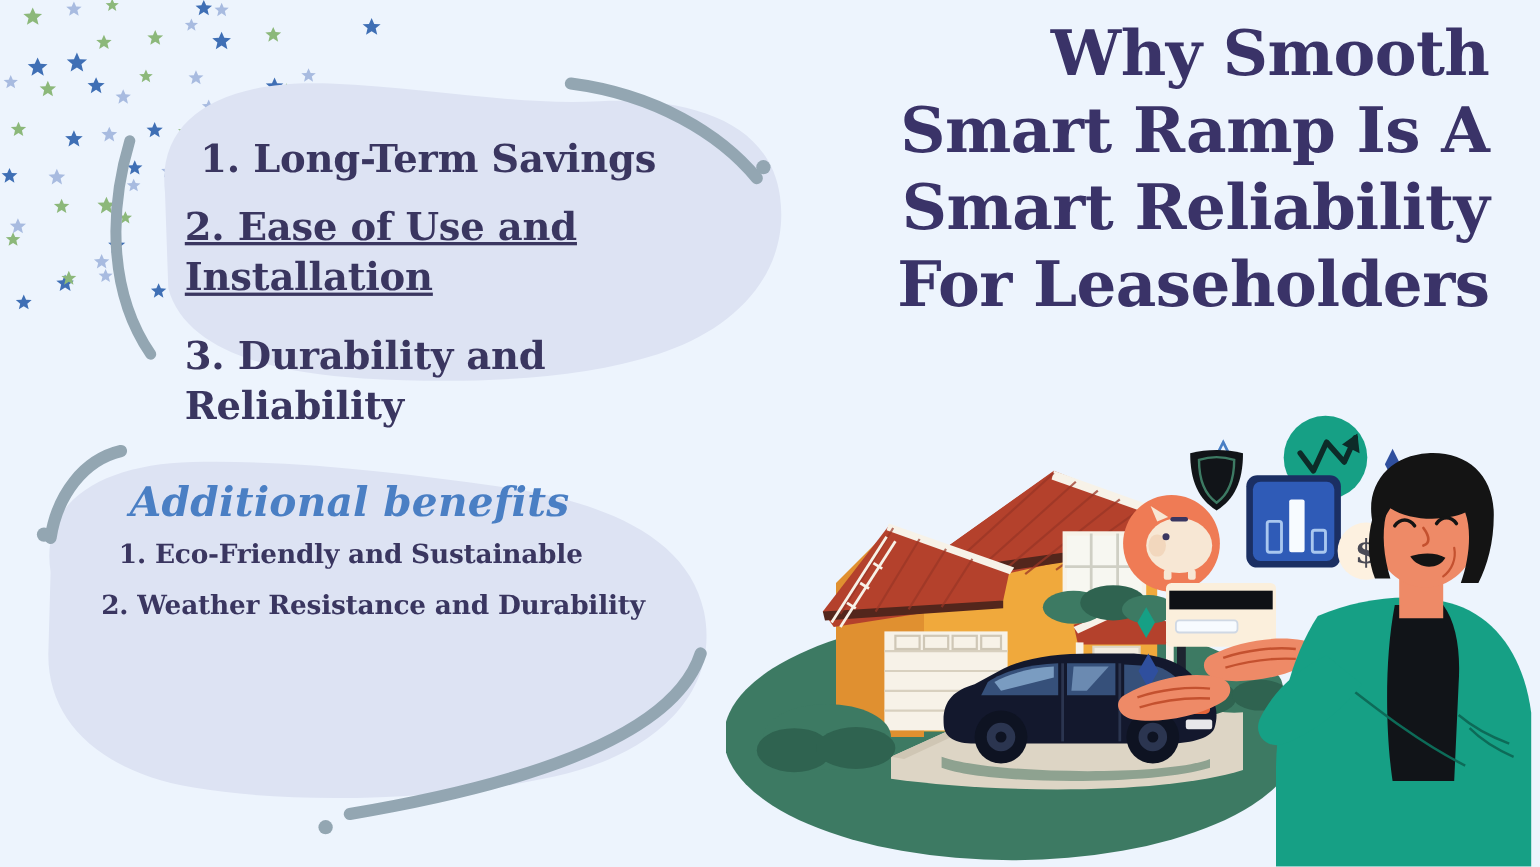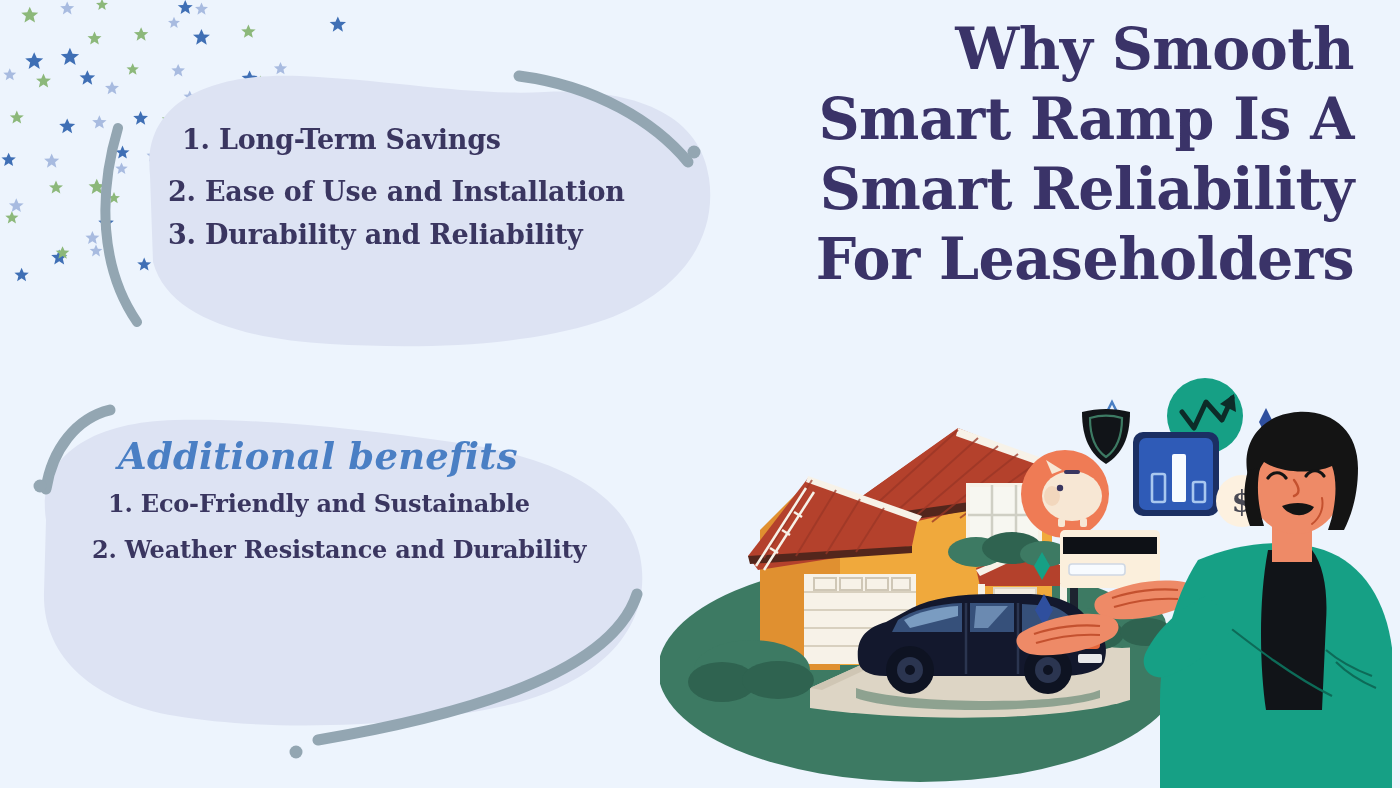--- a/index.html
+++ b/index.html
@@ -42,28 +42,28 @@
   .list-block {
     position: absolute;
     color: #3a3660;
   }
   #list-block-1 { left: 168px; top: 122px; width: 500px; }
   #list-block-2 { left: 92px; top: 488px; width: 560px; }
 
   .list-item {
     font-family: "DejaVu Serif", serif;
     font-weight: bold;
-    font-size: 27px;
+    font-size: 35px;
     line-height: 1.32;
     letter-spacing: -0.2px;
     color: #3a3660;
     margin: 0 0 16px 0;
   }
   #list-block-1 .list-item:nth-child(1) { margin-left: 14px; }
-  #list-block-1 .list-item:nth-child(2) { margin-bottom: 8px; }
+  #list-block-1 .list-item:nth-child(2) { margin-bottom: 24px; text-decoration: underline; }
   #list-block-2 .list-item { font-size: 24px; margin-bottom: 14px; }
   #list-block-2 .list-item:nth-child(1) { margin-left: 16px; }
 
   .section-subtitle {
     position: absolute;
     left: 82px;
     top: 434px;
     font-family: "DejaVu Serif", serif;
     font-style: italic;
     font-weight: bold;

